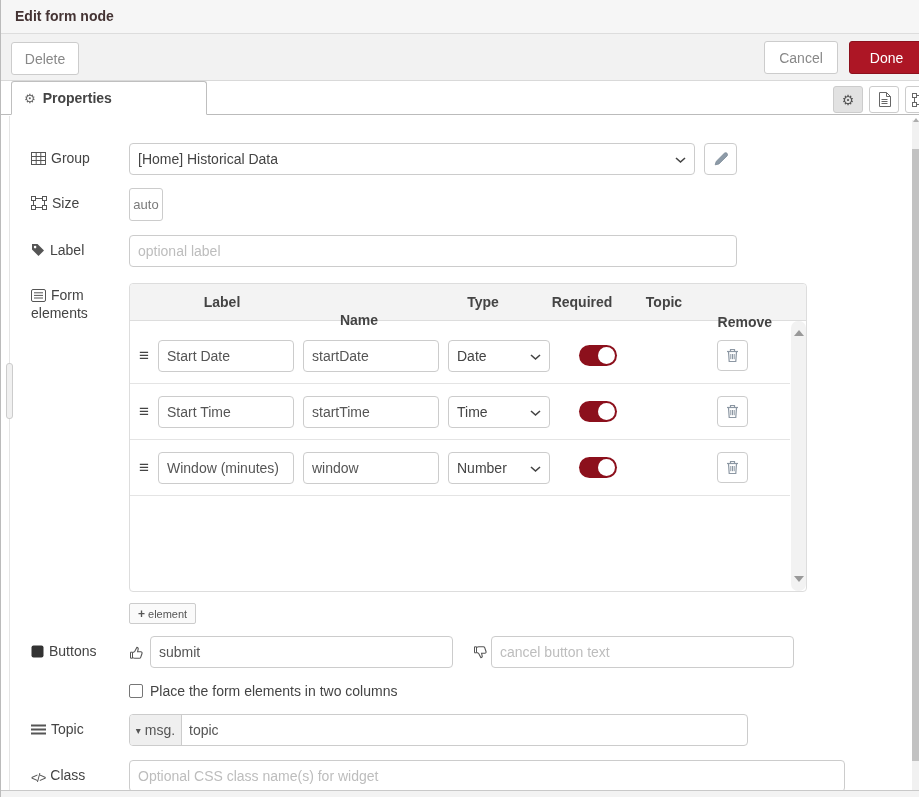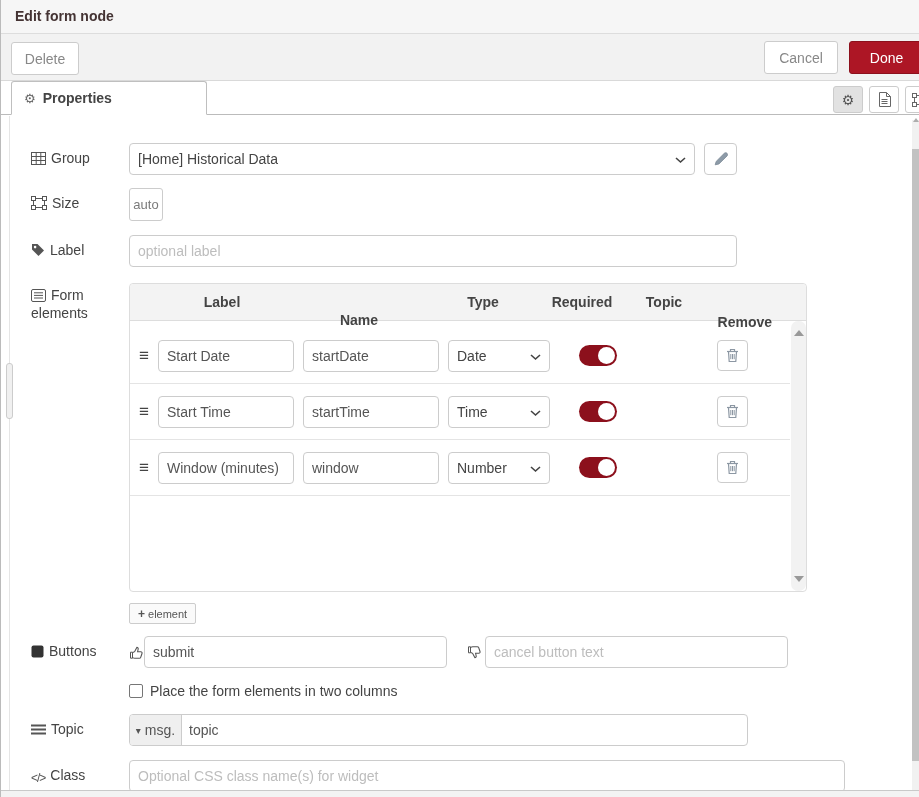--- a/index.html
+++ b/index.html
@@ -67,21 +67,21 @@
   .arr { position:absolute; left:3px; width:0; height:0; border-left:5px solid transparent; border-right:5px solid transparent; }
   .arr-up { top:9px; border-bottom:6px solid #999; }
   .arr-down { bottom:9px; border-top:6px solid #999; }
 
   .add-el-btn { position:absolute; left:128px; top:487px; height:21px; padding:0 8px; background:#fafafa; border:1px solid #ccc; border-radius:2px; font-size:11px; color:#555; display:flex; align-items:center; gap:3px; cursor:pointer; }
   .add-el-btn .plus { font-weight:bold; font-size:12px; }
 
   
   .buttons-row { position:absolute; left:128px; top:520px; display:flex; align-items:center; }
   .thumb { flex:none; }
-  .submit-input { width:303px; margin-left:0; margin-right:20px; }
+  .submit-input { width:303px; margin-left:6px; margin-right:20px; }
   .cancel-input { width:303px; margin-left:3px; }
 
   .checkbox-row { position:absolute; left:128px; top:567px; display:flex; align-items:center; gap:7px; color:#444; }
   .checkbox { appearance:none; -webkit-appearance:none; width:14px; height:14px; border:1px solid #767676; border-radius:2px; background:#fff; cursor:pointer; }
 
   
   .topic-input { position:absolute; left:128px; top:598px; width:619px; height:32px; border:1px solid #ccc; border-radius:4px; display:flex; align-items:center; background:#fff; }
   .typed-prefix { width:52px; height:30px; background:#efefef; border-right:1px solid #ccc; border-radius:3px 0 0 3px; display:flex; align-items:center; justify-content:center; gap:4px; color:#555; cursor:pointer; flex:none; }
   .typed-prefix .caret { font-size:10px; color:#555; }
   .topic-value { padding-left:7px; color:#555; }

